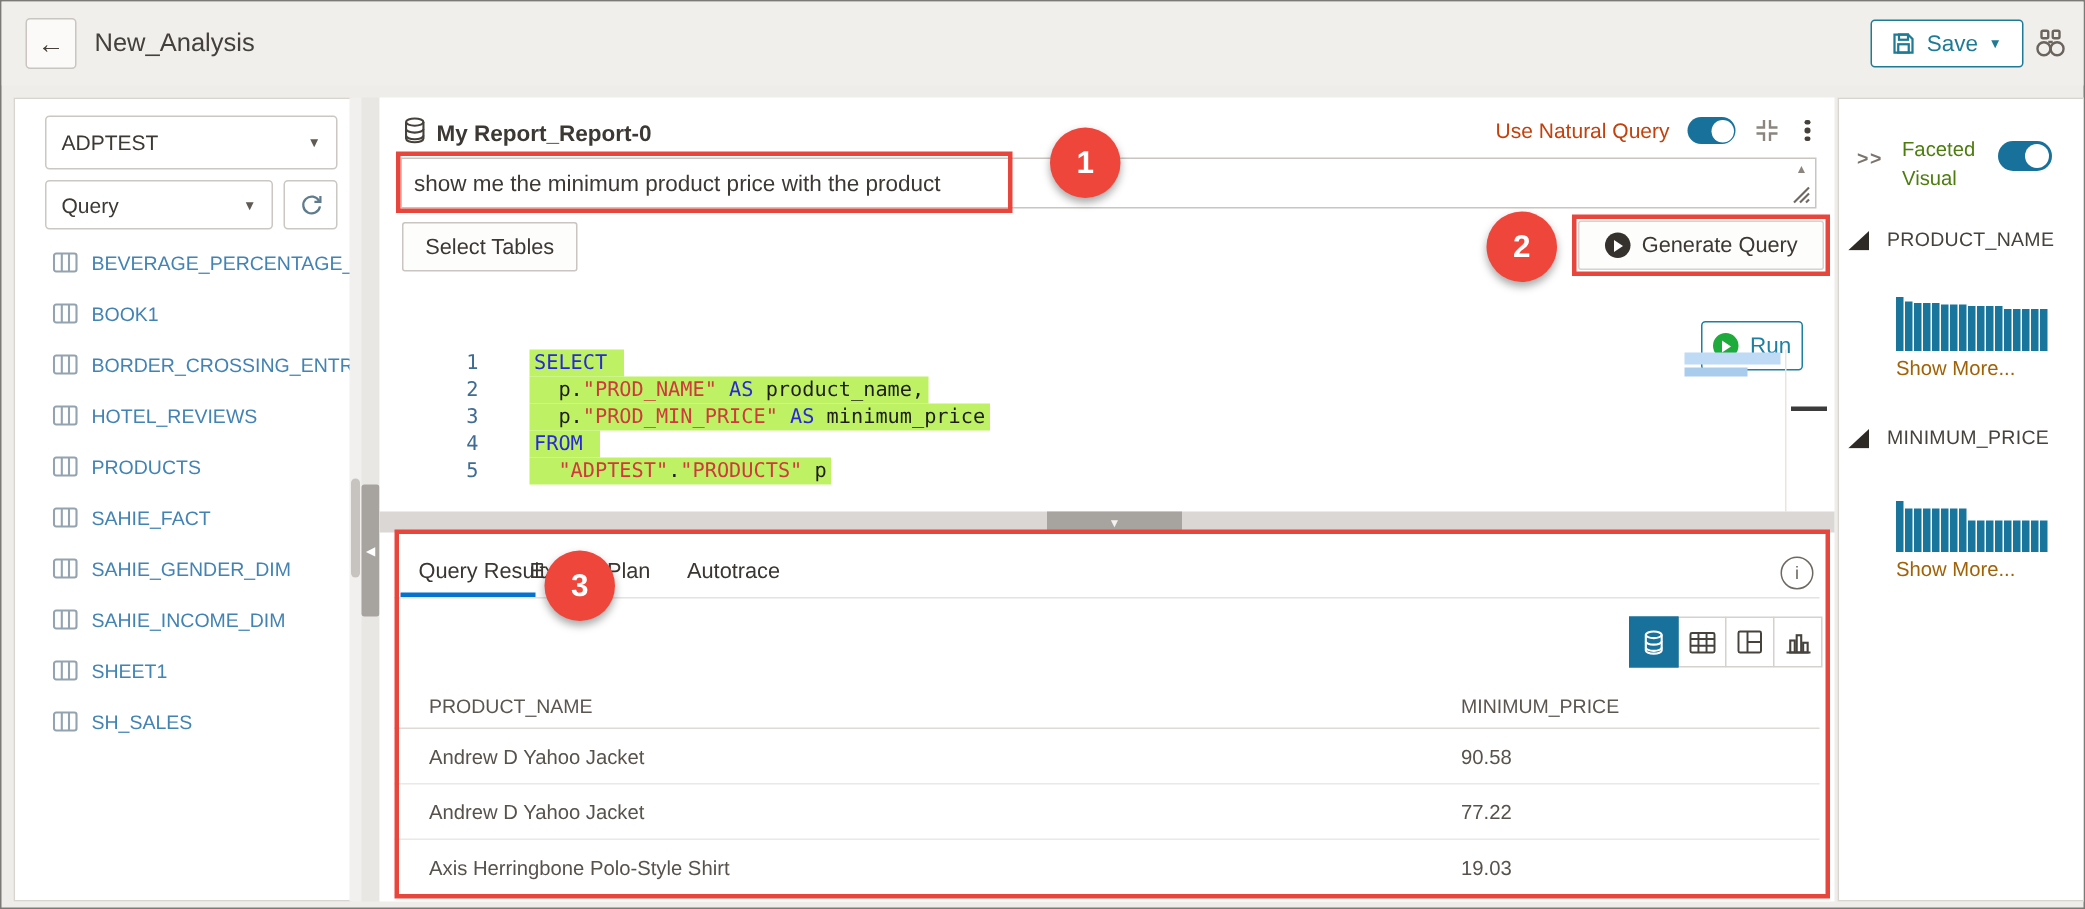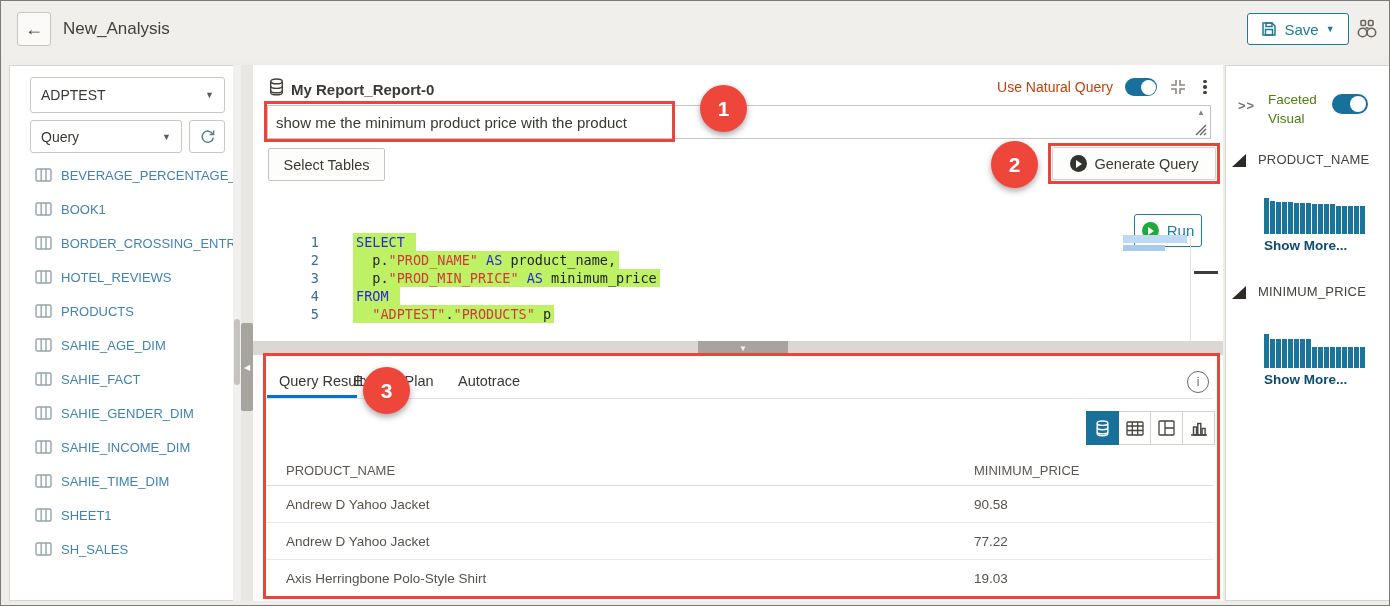--- a/index.html
+++ b/index.html
@@ -90,21 +90,21 @@
   
   .rightpanel { position:absolute; left:1224px; top:64px; width:166px; height:536px; background:#fff; border:1px solid #d8d5d1; }
   .chev { position:absolute; left:12px; top:32px; font-size:13px; font-weight:bold; color:#7b756e; letter-spacing:1px; cursor:pointer; }
   .facet-label { position:absolute; left:42px; top:24px; width:64px; font-size:13.5px; line-height:19px; color:#4d7c0f; }
   .facet-toggle { position:absolute; left:106px; top:28px; width:36px; height:20px; background:#17719a; border-radius:10px; cursor:pointer; }
   .facet-toggle .knob { position:absolute; right:2px; top:2px; width:16px; height:16px; background:#fff; border-radius:50%; }
   .tri { position:absolute; width:14px; height:13px; background:#2e2a26; clip-path:polygon(0 100%, 100% 100%, 100% 0); cursor:pointer; }
   .f-label { position:absolute; font-size:13px; color:#46423c; letter-spacing:0.2px; }
   .hist { position:absolute; width:101px; height:36px; display:flex; align-items:flex-end; gap:1px; }
   .hbar { flex:1 1 auto; background:#19759b; }
-  .show-more { position:absolute; font-size:13.5px; color:#0c4a6e; cursor:pointer;font-weight:bold; }
+  .show-more { position:absolute; font-size:13.5px; color:#a16207; cursor:pointer; }
 
   
   .ann-box { position:absolute; border:3px solid #e8463c; pointer-events:none; z-index:20; }
   .box1 { left:263px; top:100px; width:411px; height:41px; }
   .box2 { left:1047px; top:142px; width:172px; height:41px; }
   .box3 { left:262px; top:352px; width:957px; height:246px; }
   .callout { position:absolute; width:47px; height:47px; background:#ee463b; border-radius:50%; color:#fff; font-size:21px; font-weight:bold; display:flex; align-items:center; justify-content:center; box-shadow:0 3px 6px rgba(0,0,0,0.35); z-index:21; pointer-events:none; }
   .c1 { left:699px; top:84px; }
   .c2 { left:990px; top:140px; }
   .c3 { left:362px; top:366px; }
@@ -200,57 +200,39 @@
           </svg>
           <span class="tbl-label">PRODUCTS</span>
         </div>
         <div class="tbl-item">
           <svg class="tbl-ic" viewBox="0 0 17 14">
             <g fill="none" stroke="#93a3b0" stroke-width="1.4">
               <rect x="1" y="1" width="15" height="12" rx="1.5"></rect>
               <path d="M6.2 1 v12 M11 1 v12"></path>
             </g>
           </svg>
-          <span class="tbl-label">SAHIE_AGE_DIM</span>
-        </div>
-        <div class="tbl-item">
-          <svg class="tbl-ic" viewBox="0 0 17 14">
-            <g fill="none" stroke="#93a3b0" stroke-width="1.4">
-              <rect x="1" y="1" width="15" height="12" rx="1.5"></rect>
-              <path d="M6.2 1 v12 M11 1 v12"></path>
-            </g>
-          </svg>
           <span class="tbl-label">SAHIE_FACT</span>
         </div>
         <div class="tbl-item">
           <svg class="tbl-ic" viewBox="0 0 17 14">
             <g fill="none" stroke="#93a3b0" stroke-width="1.4">
               <rect x="1" y="1" width="15" height="12" rx="1.5"></rect>
               <path d="M6.2 1 v12 M11 1 v12"></path>
             </g>
           </svg>
           <span class="tbl-label">SAHIE_GENDER_DIM</span>
         </div>
         <div class="tbl-item">
           <svg class="tbl-ic" viewBox="0 0 17 14">
             <g fill="none" stroke="#93a3b0" stroke-width="1.4">
               <rect x="1" y="1" width="15" height="12" rx="1.5"></rect>
               <path d="M6.2 1 v12 M11 1 v12"></path>
             </g>
           </svg>
           <span class="tbl-label">SAHIE_INCOME_DIM</span>
-        </div>
-        <div class="tbl-item">
-          <svg class="tbl-ic" viewBox="0 0 17 14">
-            <g fill="none" stroke="#93a3b0" stroke-width="1.4">
-              <rect x="1" y="1" width="15" height="12" rx="1.5"></rect>
-              <path d="M6.2 1 v12 M11 1 v12"></path>
-            </g>
-          </svg>
-          <span class="tbl-label">SAHIE_TIME_DIM</span>
         </div>
         <div class="tbl-item">
           <svg class="tbl-ic" viewBox="0 0 17 14">
             <g fill="none" stroke="#93a3b0" stroke-width="1.4">
               <rect x="1" y="1" width="15" height="12" rx="1.5"></rect>
               <path d="M6.2 1 v12 M11 1 v12"></path>
             </g>
           </svg>
           <span class="tbl-label">SHEET1</span>
         </div>

